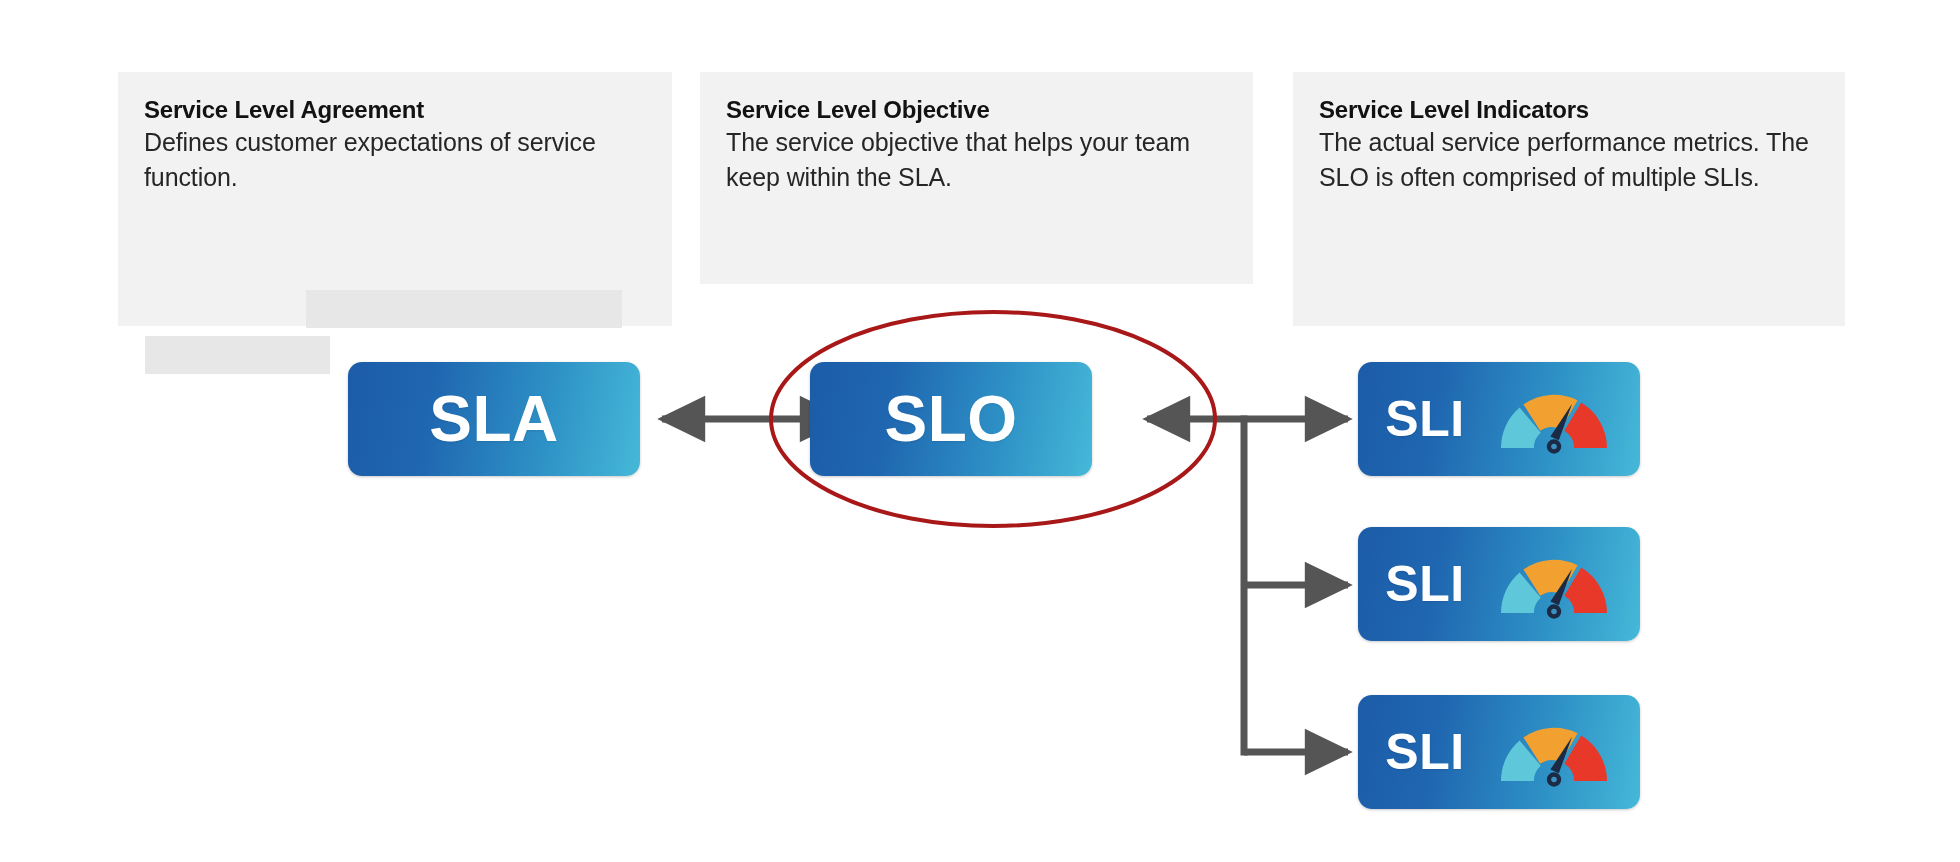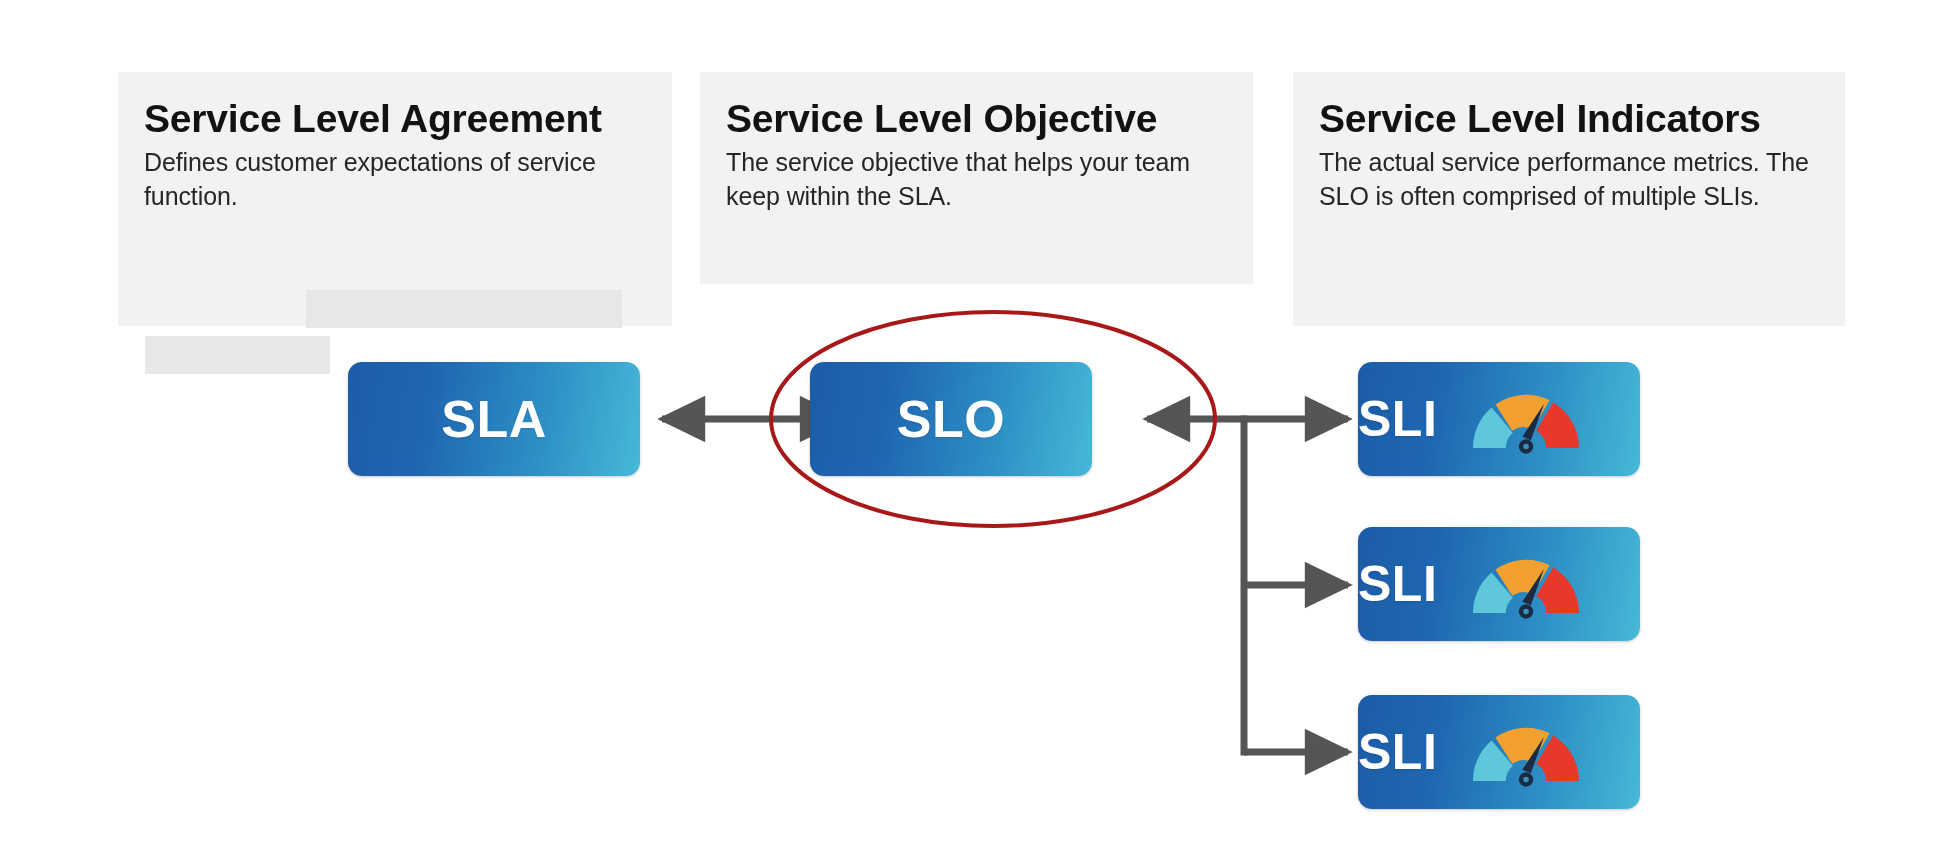--- a/index.html
+++ b/index.html
@@ -22,21 +22,21 @@
   }
 
   
   .panel {
     position: absolute;
     background: #f2f2f2;
     box-sizing: border-box;
     padding: 22px 26px 18px 26px;
   }
   .panel-title {
-    font-size: 39px;
+    font-size: 24px;
     font-weight: bold;
     color: #121212;
     line-height: 1.30;
     letter-spacing: -0.2px;
     white-space: nowrap;
   }
   .panel-body {
     font-size: 25px;
     font-weight: 400;
     color: #262626;
@@ -54,32 +54,32 @@
   .node {
     position: absolute;
     border-radius: 14px;
     background: linear-gradient(100deg, #1c5ca8 0%, #1f66b0 28%, #2e92c6 68%, #46b8d8 100%);
     box-shadow: 0 1px 3px rgba(0,0,0,0.22);
     display: flex;
     align-items: center;
     box-sizing: border-box;
   }
   .node-label {
-    font-size: 52px;
+    font-size: 64px;
     font-weight: bold;
     color: #ffffff;
     letter-spacing: 0.5px;
     line-height: 1;
     text-shadow: 0 1px 2px rgba(0,0,0,0.10);
   }
   .node.centered {
     justify-content: center;
   }
   .node.sli-node {
-    justify-content: flex-start;
+    justify-content: center;
   }
   .node.sli-node .node-label { font-size: 50px; }
 
   .gauge {
     margin-left: 30px;
     flex: 0 0 auto;
     display: block;
   }
 
   

